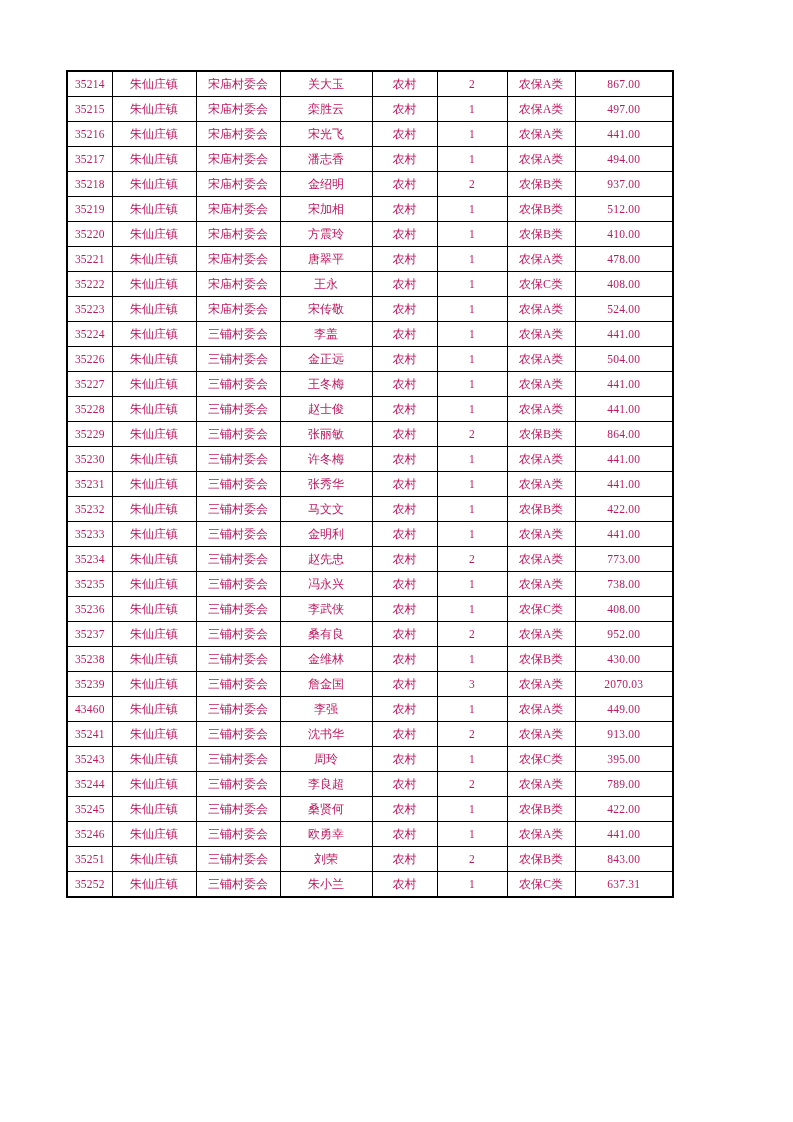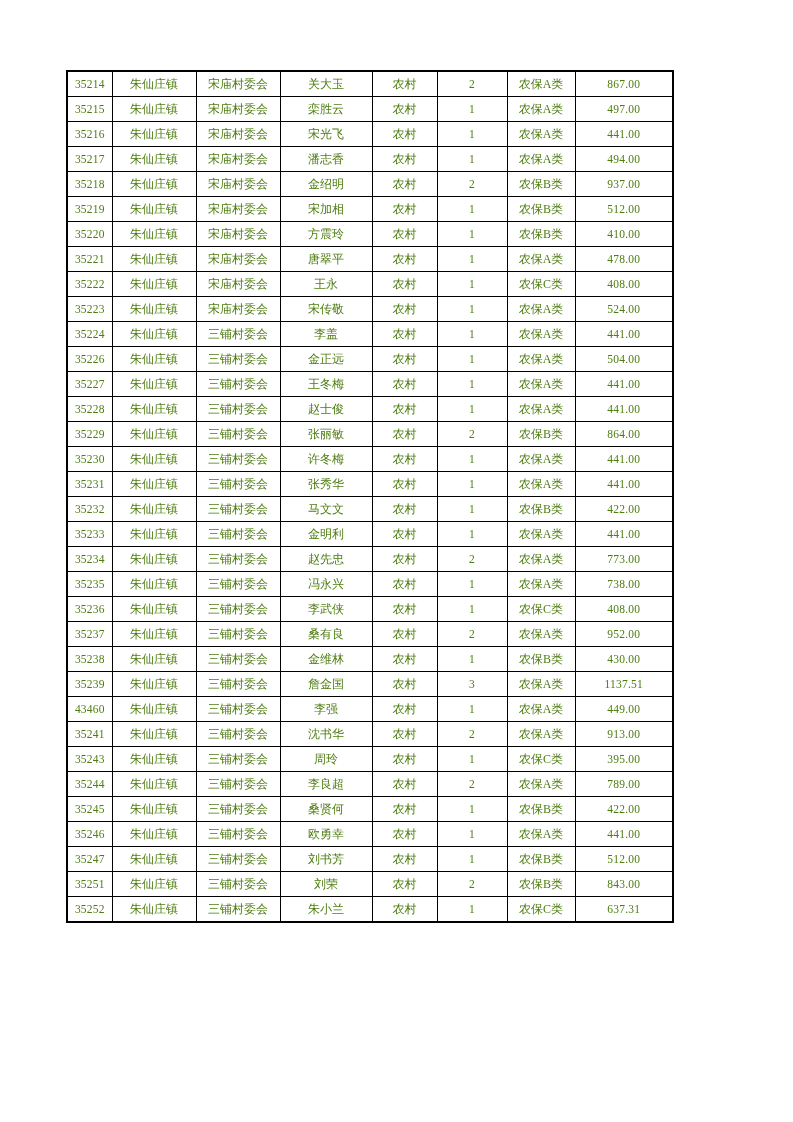--- a/index.html
+++ b/index.html
@@ -6,21 +6,21 @@
     margin: 0;
     padding: 0;
     background: #ffffff;
   }
   .sheet {
     position: relative;
     width: 793px;
     height: 1122px;
     background: #ffffff;
     font-family: "Liberation Serif", "DejaVu Serif", serif;
-    color: #4d7c0f;
+    color: #be185d;
     overflow: hidden;
   }
   table.data-table {
     position: absolute;
     left: 66px;
     top: 70px;
     width: 606px;
     border-collapse: collapse;
     table-layout: fixed;
     border: 2px solid #000000;
@@ -298,21 +298,21 @@
     <td class="num">430.00</td>
   </tr>
         <tr>
     <td class="num">35239</td>
     <td>朱仙庄镇</td>
     <td>三铺村委会</td>
     <td>詹金国</td>
     <td>农村</td>
     <td class="num">3</td>
     <td>农保A类</td>
-    <td class="num">1137.51</td>
+    <td class="num">2070.03</td>
   </tr>
         <tr>
     <td class="num">43460</td>
     <td>朱仙庄镇</td>
     <td>三铺村委会</td>
     <td>李强</td>
     <td>农村</td>
     <td class="num">1</td>
     <td>农保A类</td>
     <td class="num">449.00</td>
@@ -359,30 +359,20 @@
   </tr>
         <tr>
     <td class="num">35246</td>
     <td>朱仙庄镇</td>
     <td>三铺村委会</td>
     <td>欧勇幸</td>
     <td>农村</td>
     <td class="num">1</td>
     <td>农保A类</td>
     <td class="num">441.00</td>
-  </tr>
-        <tr>
-    <td class="num">35247</td>
-    <td>朱仙庄镇</td>
-    <td>三铺村委会</td>
-    <td>刘书芳</td>
-    <td>农村</td>
-    <td class="num">1</td>
-    <td>农保B类</td>
-    <td class="num">512.00</td>
   </tr>
         <tr>
     <td class="num">35251</td>
     <td>朱仙庄镇</td>
     <td>三铺村委会</td>
     <td>刘荣</td>
     <td>农村</td>
     <td class="num">2</td>
     <td>农保B类</td>
     <td class="num">843.00</td>

